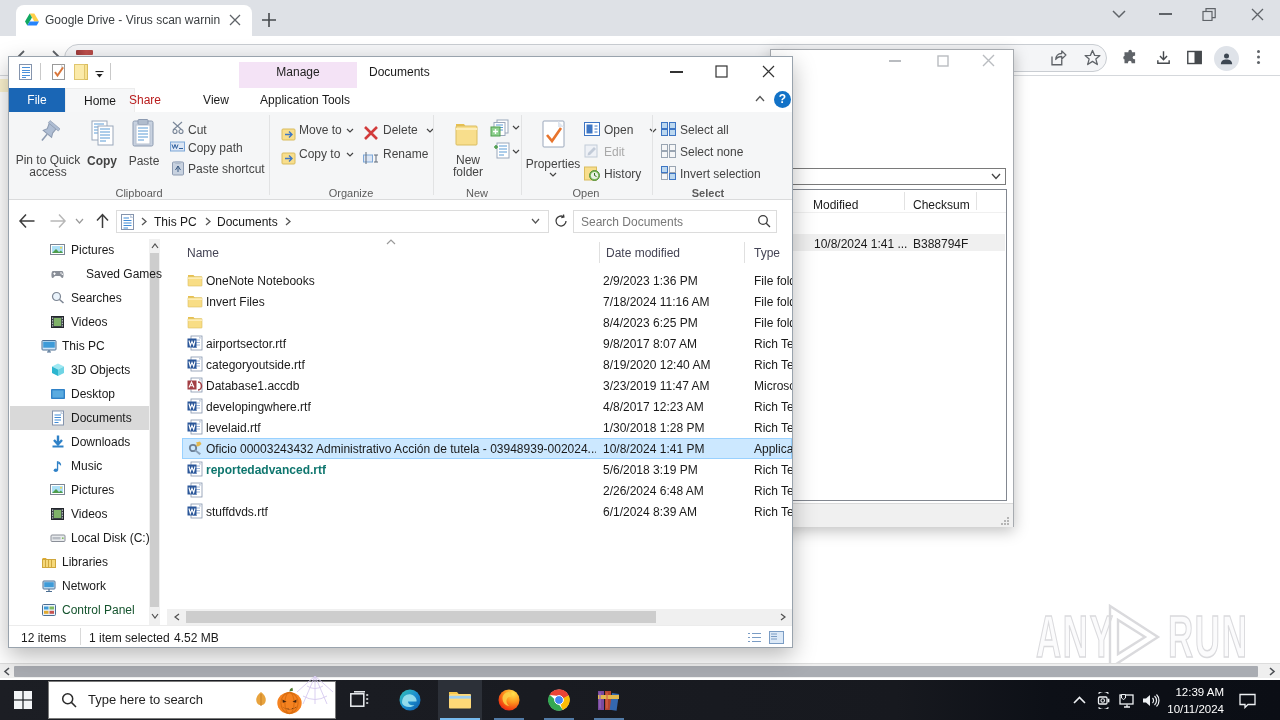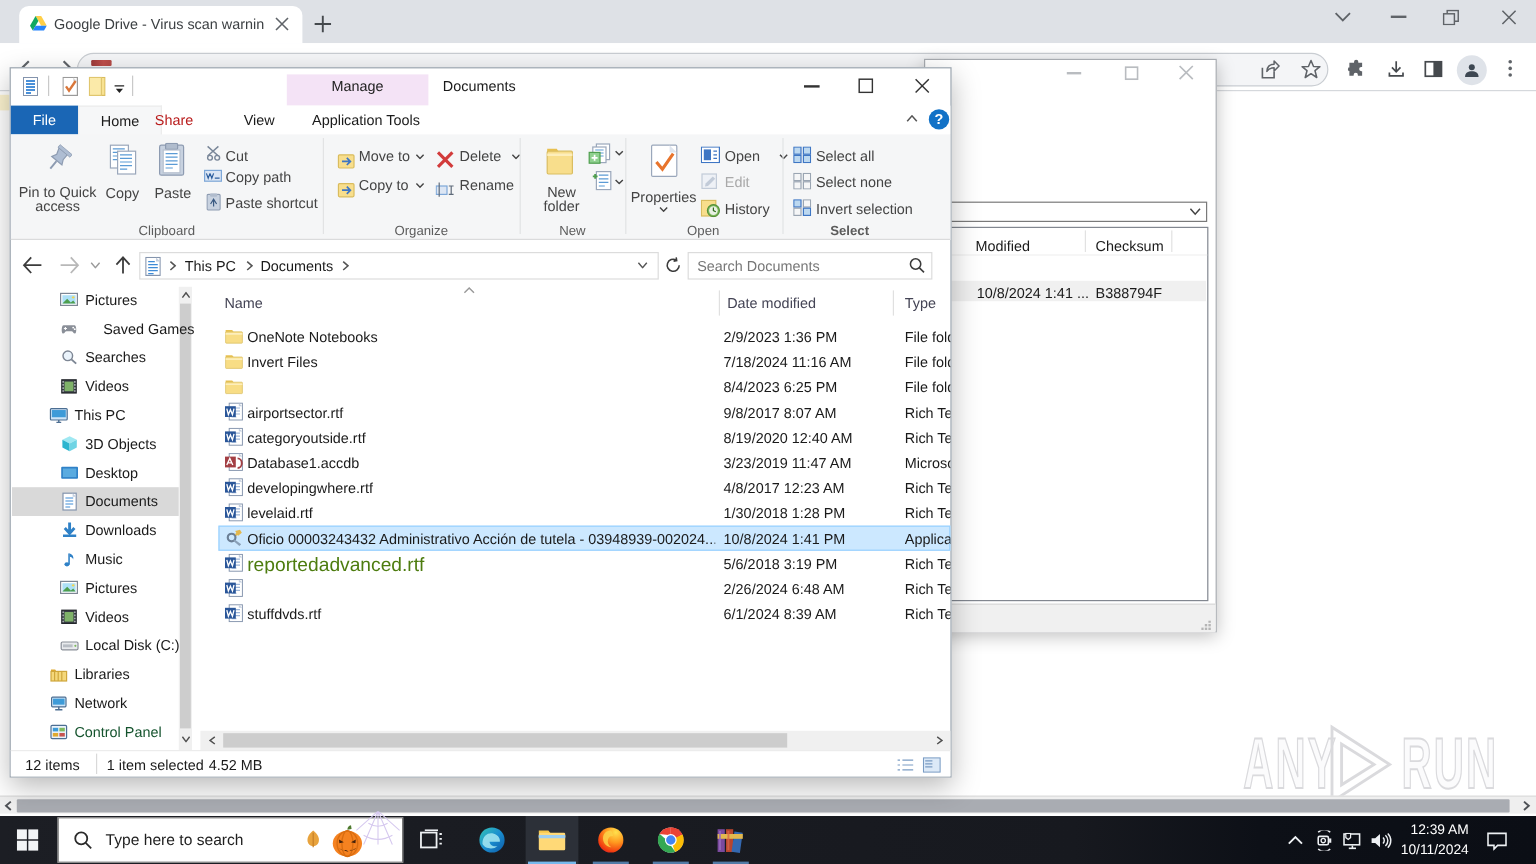--- a/index.html
+++ b/index.html
@@ -202,21 +202,21 @@
         <rect x="4.5" y="2.5" width="13" height="2.8" fill="#aebdd3" stroke="#8d9bb1" stroke-width="0.6"></rect>
       </g>
     </svg>
   <div class="abs" style="left:2px;top:97px;width:74px;height:24px;font-size:12px;color:#444;text-align:center;line-height:12px;">Pin to Quick<br>access</div>
   <svg class="abs" style="left:82px;top:63px;" width="24" height="27" viewBox="0 0 24 27">
       <rect x="1" y="1" width="15" height="19" fill="#fff" stroke="#9aa7bb"></rect>
       <path d="M3 4 H13 M3 7 H13 M3 10 H13 M3 13 H9" stroke="#5b9bd5" stroke-width="1"></path>
       <rect x="7" y="6" width="15" height="19" fill="#fff" stroke="#9aa7bb"></rect>
       <path d="M9 9 H19 M9 12 H19 M9 15 H19 M9 18 H19 M9 21 H15" stroke="#5b9bd5" stroke-width="1"></path>
     </svg>
-  <div class="abs" style="left:70px;top:97px;width:46px;height:14px;font-size:12px;color:#444;text-align:center;">Copy</div>
+  <div class="abs" style="left:70px;top:97px;width:46px;height:14px;font-size:12px;color:#444;text-align:center;font-weight:bold;">Copy</div>
   <svg class="abs" style="left:123px;top:62px;" width="26" height="28" viewBox="0 0 26 28">
       <rect x="1" y="2" width="20" height="25" rx="1.5" fill="#c8d2e0" stroke="#8d9bb1"></rect>
       <rect x="6" y="0.5" width="10" height="5" rx="1" fill="#b0bccd" stroke="#8d9bb1"></rect>
       <rect x="4" y="6" width="14" height="19" fill="#fff" stroke="#b6c0cf"></rect>
       <path d="M6 9 H16 M6 12 H16 M6 15 H16 M6 18 H16 M6 21 H12" stroke="#5b9bd5" stroke-width="1"></path>
     </svg>
   <div class="abs" style="left:112px;top:97px;width:46px;height:14px;font-size:12px;color:#444;text-align:center;">Paste</div>
   <svg class="abs" style="left:163px;top:64px;" width="13" height="13" viewBox="0 0 13 13">
       <path d="M1 1 L10 9 M10 1 L1 9" stroke="#7a8799" stroke-width="1.2"></path>
       <circle cx="3" cy="10.5" r="2" fill="none" stroke="#7a8799" stroke-width="1.2"></circle>
@@ -595,21 +595,21 @@
   <div class="abs" style="left:197px;top:385px;width:390px;height:15px;font-size:12px;color:#1a1a1a;white-space:nowrap;overflow:hidden;">Oficio 00003243432 Administrativo Acción de tutela - 03948939-002024....</div>
   <div class="abs" style="left:594px;top:385px;font-size:12px;color:#1a1a1a;white-space:nowrap;">10/8/2024 1:41 PM</div>
   <div class="abs" style="left:745px;top:385px;width:38px;height:15px;font-size:12px;color:#1a1a1a;white-space:nowrap;overflow:hidden;">Applicat</div>
   <svg class="abs" style="left:178px;top:404px;" width="16" height="16" viewBox="0 0 16 16">
       <rect x="4" y="1" width="11" height="14" fill="#fff" stroke="#8494ad" stroke-width="0.8"></rect>
       <path d="M12 1 L15 3.5 L12 3.5 Z" fill="#c3cede"></path>
       <path d="M6 5 H13 M6 7.5 H13 M6 10 H13 M6 12.5 H10" stroke="#9fb6d8" stroke-width="1"></path>
       <rect x="0.5" y="3.5" width="9" height="9" fill="#2a5699"></rect>
       <path d="M2 5.5 L3.3 10.5 L5 6.5 L6.7 10.5 L8 5.5" fill="none" stroke="#fff" stroke-width="1.1"></path>
     </svg>
-  <div class="abs" style="left:197px;top:406px;width:390px;height:15px;font-size:16px;color:#4d7c0f;white-space:nowrap;overflow:hidden;">reportedadvanced.rtf</div>
+  <div class="abs" style="left:197px;top:406px;width:390px;height:15px;font-size:12px;color:#0f766e;white-space:nowrap;overflow:hidden;font-weight:bold;">reportedadvanced.rtf</div>
   <div class="abs" style="left:594px;top:406px;font-size:12px;color:#1a1a1a;white-space:nowrap;">5/6/2018 3:19 PM</div>
   <div class="abs" style="left:745px;top:406px;width:38px;height:15px;font-size:12px;color:#1a1a1a;white-space:nowrap;overflow:hidden;">Rich Tex</div>
   <svg class="abs" style="left:178px;top:425px;" width="16" height="16" viewBox="0 0 16 16">
       <rect x="4" y="1" width="11" height="14" fill="#fff" stroke="#8494ad" stroke-width="0.8"></rect>
       <path d="M12 1 L15 3.5 L12 3.5 Z" fill="#c3cede"></path>
       <path d="M6 5 H13 M6 7.5 H13 M6 10 H13 M6 12.5 H10" stroke="#9fb6d8" stroke-width="1"></path>
       <rect x="0.5" y="3.5" width="9" height="9" fill="#2a5699"></rect>
       <path d="M2 5.5 L3.3 10.5 L5 6.5 L6.7 10.5 L8 5.5" fill="none" stroke="#fff" stroke-width="1.1"></path>
     </svg>
   <div class="abs" style="left:594px;top:427px;font-size:12px;color:#1a1a1a;white-space:nowrap;">2/26/2024 6:48 AM</div>

